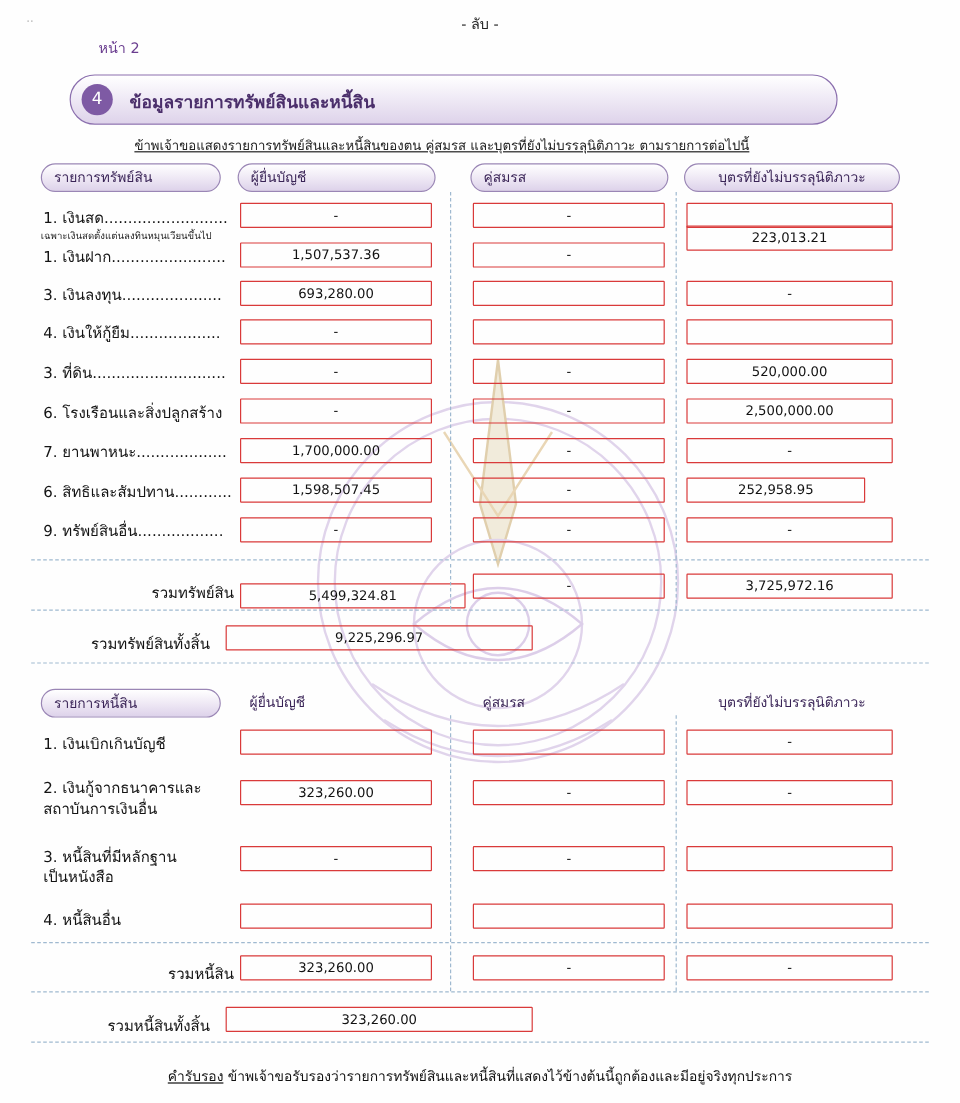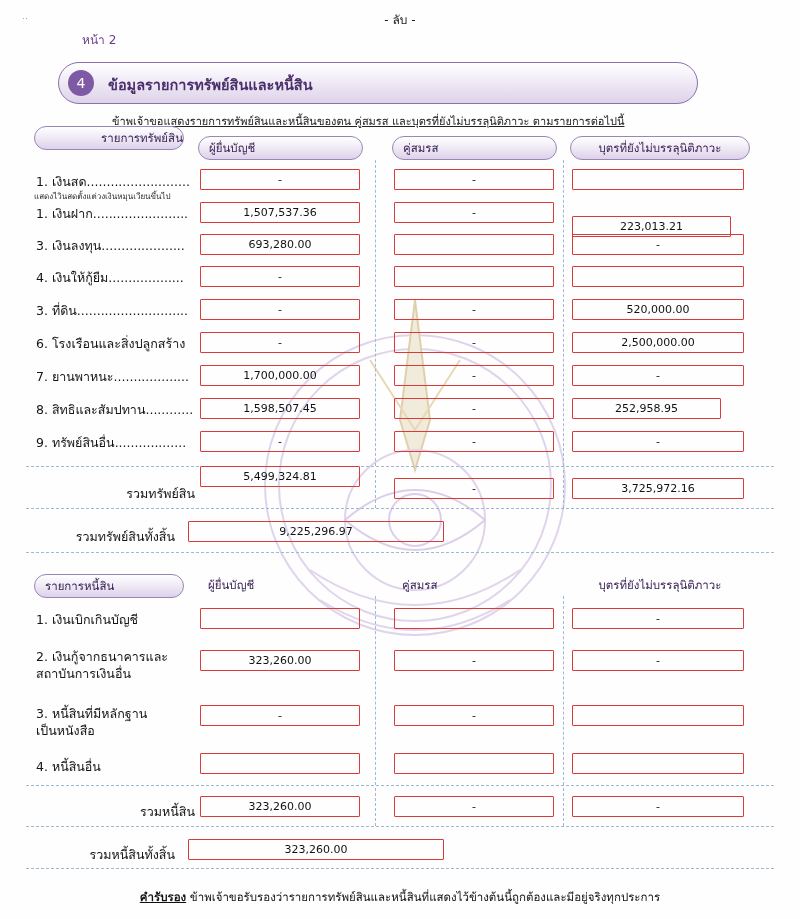--- a/index.html
+++ b/index.html
@@ -135,21 +135,21 @@
     border-radius: 12px;
     background: linear-gradient(to bottom,#ffffff 0%, #efe9f5 50%, #ddd2ea 100%);
     border: 1px solid #9a86b5;
     box-sizing: border-box;
     font-size: 11.5px;
     color: #3a2457;
     line-height: 22px;
     padding-left: 10px;
     white-space: nowrap;
   }
-  .col-head.c1 { left: 34px;  top: 126px; width: 150px; text-align: right; }
+  .col-head.c1 { left: 34px;  top: 136px; width: 150px; }
   .col-head.c2 { left: 198px; top: 136px; width: 165px; }
   .col-head.c3 { left: 392px; top: 136px; width: 165px; }
   .col-head.c4 { left: 570px; top: 136px; width: 180px; text-align:center; padding-left:0; }
 
   .col-head.l1 { left: 34px;  top: 574px; width: 150px; }
   .col-head.l2 { left: 198px; top: 574px; width: 165px; background:none; border:none; }
   .col-head.l3 { left: 392px; top: 574px; width: 165px; background:none; border:none; }
   .col-head.l4 { left: 570px; top: 574px; width: 180px; background:none; border:none; text-align:center; padding-left:0; }
 
   
@@ -212,21 +212,21 @@
   
   .footer {
     position: absolute;
     left: 0;
     top: 888px;
     width: 800px;
     text-align: center;
     font-size: 11.5px;
     color: #111;
   }
-  .fbold { font-weight: bold; text-decoration: underline; }
+  .fbold { font-weight: normal; text-decoration: underline; }
 </style>
 </head>
 <body>
 
 <div class="page">
 
   <svg class="watermark" viewBox="0 0 330 400">
     <g stroke="#c9b2dd" fill="none" stroke-width="2">
       <ellipse cx="165" cy="215" rx="150" ry="150"></ellipse>
       <ellipse cx="165" cy="215" rx="136" ry="136"></ellipse>
@@ -251,29 +251,29 @@
     <div class="section-num">4</div>
     <div class="section-title">ข้อมูลรายการทรัพย์สินและหนี้สิน</div>
     <div class="section-sub">ข้าพเจ้าขอแสดงรายการทรัพย์สินและหนี้สินของตน  คู่สมรส  และบุตรที่ยังไม่บรรลุนิติภาวะ  ตามรายการต่อไปนี้</div>
 
     <div class="col-head c1">รายการทรัพย์สิน</div>
     <div class="col-head c2">ผู้ยื่นบัญชี</div>
     <div class="col-head c3">คู่สมรส</div>
     <div class="col-head c4">บุตรที่ยังไม่บรรลุนิติภาวะ</div>
 
     <div class="rlabel" style="top:172px">1. เงินสด..........................</div>
-    <div class="rnote" style="top:190px">แสดงไวินสดตั้งแต่วงเงินหมุนเวียนขึ้นไป</div>
+    <div class="rnote" style="top:190px">เฉพาะเงินสดตั้งแต่นลงทินหมุนเวียนขึ้นไป</div>
     <div class="cell" style="left:200px; top:169px; width:160px">-</div>
     <div class="cell" style="left:394px; top:169px; width:160px">-</div>
     <div class="cell" style="left:572px; top:169px; width:172px"></div>
 
     <div class="rlabel" style="top:204px">1. เงินฝาก........................</div>
     <div class="cell" style="left:200px; top:202px; width:160px">1,507,537.36</div>
     <div class="cell" style="left:394px; top:202px; width:160px">-</div>
-    <div class="cell" style="left:572px; top:216px; width:159px">223,013.21</div>
+    <div class="cell" style="left:572px; top:188px; width:172px">223,013.21</div>
 
     <div class="rlabel" style="top:236px">3. เงินลงทุน.....................</div>
     <div class="cell" style="left:200px; top:234px; width:160px">693,280.00</div>
     <div class="cell" style="left:394px; top:234px; width:160px"></div>
     <div class="cell" style="left:572px; top:234px; width:172px">-</div>
 
     <div class="rlabel" style="top:268px">4. เงินให้กู้ยืม...................</div>
     <div class="cell" style="left:200px; top:266px; width:160px">-</div>
     <div class="cell" style="left:394px; top:266px; width:160px"></div>
     <div class="cell" style="left:572px; top:266px; width:172px"></div>
@@ -286,36 +286,36 @@
     <div class="rlabel" style="top:334px">6. โรงเรือนและสิ่งปลูกสร้าง</div>
     <div class="cell" style="left:200px; top:332px; width:160px">-</div>
     <div class="cell" style="left:394px; top:332px; width:160px">-</div>
     <div class="cell" style="left:572px; top:332px; width:172px">2,500,000.00</div>
 
     <div class="rlabel" style="top:367px">7. ยานพาหนะ...................</div>
     <div class="cell" style="left:200px; top:365px; width:160px">1,700,000.00</div>
     <div class="cell" style="left:394px; top:365px; width:160px">-</div>
     <div class="cell" style="left:572px; top:365px; width:172px">-</div>
 
-    <div class="rlabel" style="top:400px">8. สิทธิและสัมปทาน............</div>
+    <div class="rlabel" style="top:400px">6. สิทธิและสัมปทาน............</div>
     <div class="cell" style="left:200px; top:398px; width:160px">1,598,507.45</div>
     <div class="cell" style="left:394px; top:398px; width:160px">-</div>
     <div class="cell" style="left:572px; top:398px; width:149px">252,958.95</div>
 
     <div class="rlabel" style="top:433px">9. ทรัพย์สินอื่น..................</div>
     <div class="cell" style="left:200px; top:431px; width:160px">-</div>
     <div class="cell" style="left:394px; top:431px; width:160px">-</div>
     <div class="cell" style="left:572px; top:431px; width:172px">-</div>
 
     <div class="dashsep" style="left:26px; top:466px; width:748px"></div>
     <div class="vdash" style="left:375px; top:160px; height:306px"></div>
     <div class="vdash" style="left:563px; top:160px; height:306px"></div>
 
     <div class="sumlabel" style="left:20px; top:484px; width:175px">รวมทรัพย์สิน</div>
-    <div class="cell" style="left:200px; top:466px; width:160px">5,499,324.81</div>
+    <div class="cell" style="left:200px; top:486px; width:188px">5,499,324.81</div>
     <div class="cell" style="left:394px; top:478px; width:160px">-</div>
     <div class="cell" style="left:572px; top:478px; width:172px">3,725,972.16</div>
 
     <div class="dashsep" style="left:26px; top:508px; width:748px"></div>
     <div class="vdash" style="left:375px; top:470px; height:38px"></div>
     <div class="vdash" style="left:563px; top:470px; height:38px"></div>
 
     <div class="sumlabel" style="left:20px; top:527px; width:155px">รวมทรัพย์สินทั้งสิ้น</div>
     <div class="cell" style="left:188px; top:521px; width:256px">9,225,296.97</div>
 

